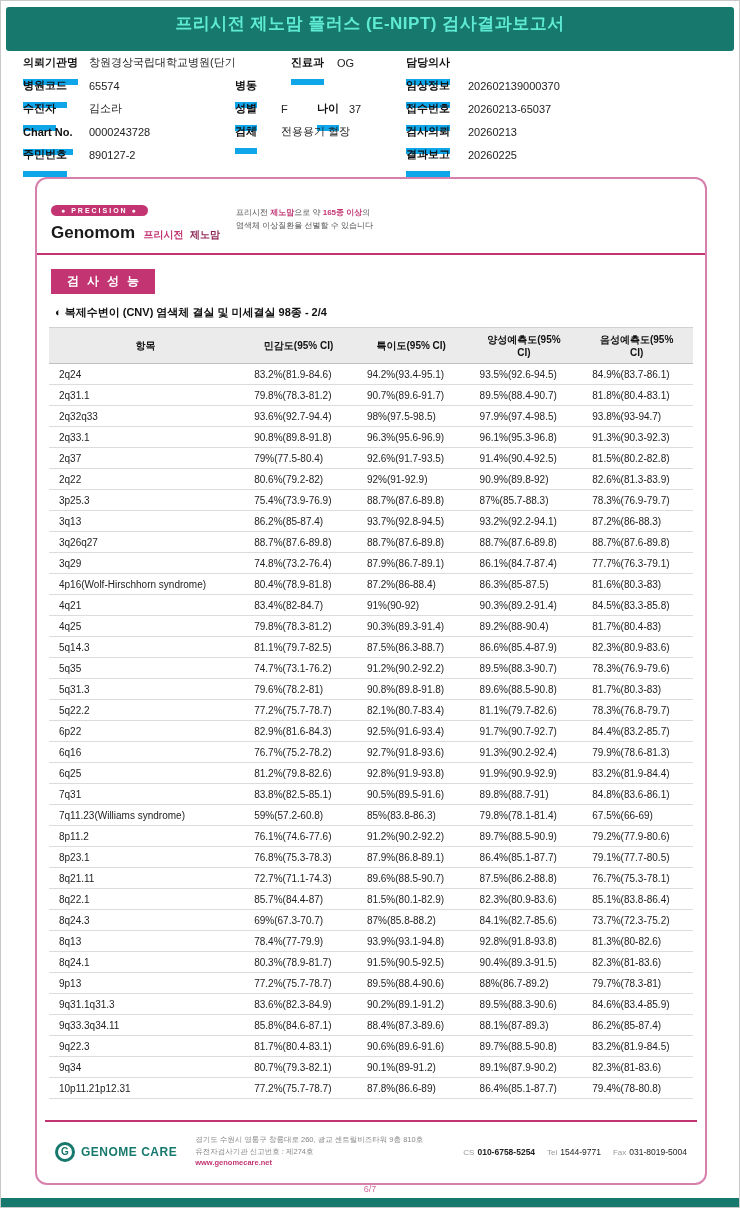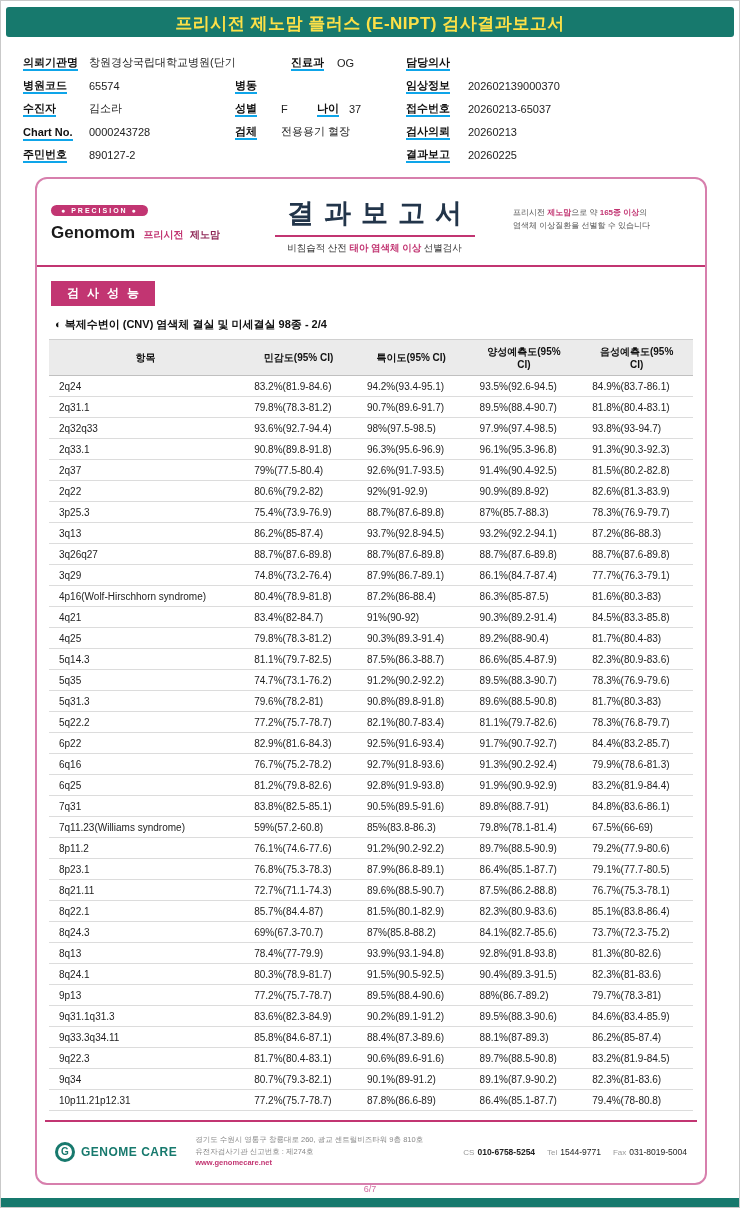--- a/index.html
+++ b/index.html
@@ -5,40 +5,40 @@
   * { box-sizing: border-box; }
   html,body { margin:0; padding:0; background:#ffffff; }
   body {
     width:740px; height:1208px; position:relative; overflow:hidden;
     font-family:"Liberation Sans","DejaVu Sans",sans-serif;
     border:1px solid #c9c9c9;
   }
 
   
   .banner {
-    position:absolute; top:6px; left:5px; right:5px; height:30px;
+    position:absolute; top:6px; left:5px; right:5px; height:44px;
     background:#17796d; border-radius:3px;
-    color:#fde047; font-weight:bold; font-size:17px;
+    color:#5eead4; font-weight:bold; font-size:17px;
     text-align:center; line-height:34px; letter-spacing:.5px;
   }
 
   
   .info { position:absolute; top:50px; left:22px; right:18px; height:120px; font-size:11px; }
   .info-col { position:absolute; top:0; }
   .col-left  { left:0;    width:275px; }
   .col-mid   { left:212px; width:180px; }
   .col-right { left:383px; width:320px; }
   .info-row { height:23px; display:flex; align-items:center; white-space:nowrap; }
   .col-mid .info-row:first-child { padding-left:56px; }
   .info-label { display:inline-block; font-weight:bold; color:#111; }
   .col-left  .info-label { width:66px; }
   .col-mid   .info-label { width:46px; }
   .col-right .info-label { width:62px; }
   .info-label.second { width:32px; }
-  .info-label .ul { border-bottom:2px solid #0ea5e9; padding-bottom:1px; }
+  .info-label .ul { border-bottom:6px solid #0ea5e9; padding-bottom:11px; }
   .info-value { color:#222; }
   .col-mid .info-value { min-width:36px; }
 
   
   .report-box {
     position:absolute; top:176px; left:34px; width:672px; height:1008px;
     border:2px solid #d77fad; border-radius:12px; background:#fff;
     display:flex; flex-direction:column;
   }
   .box-header {
@@ -187,25 +187,20 @@
 <div class="report-box">
 
   <div class="box-header">
     <div class="brand-block">
       <span class="precision-pill">● PRECISION ●</span>
       <div class="brand-line">
         <span class="brand-en">Genomom</span>
         <span class="brand-ko1">프리시전</span>
         <span class="brand-ko2">제노맘</span>
       </div>
-    </div>
-    <div class="title-block">
-      <div class="report-title">결과보고서</div>
-      <div class="title-underline"></div>
-      <div class="report-subtitle"><span>비침습적 산전 </span><span class="accent">태아 염색체 이상</span><span> 선별검사</span></div>
     </div>
     <div class="note-block">
       <div><span>프리시전 </span><span class="accent">제노맘</span><span>으로 약 </span><span class="accent">165종 이상</span><span>의</span></div>
       <div>염색체 이상질환을 선별할 수 있습니다</div>
     </div>
   </div>
 
   <div class="section-title">검사성능</div>
   <div class="section-subtitle">◐ 복제수변이 (CNV) 염색체 결실 및 미세결실 98종 - 2/4</div>
 

